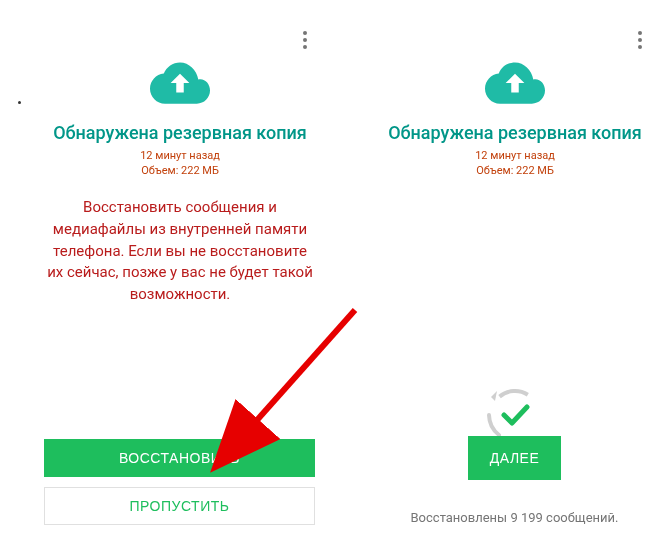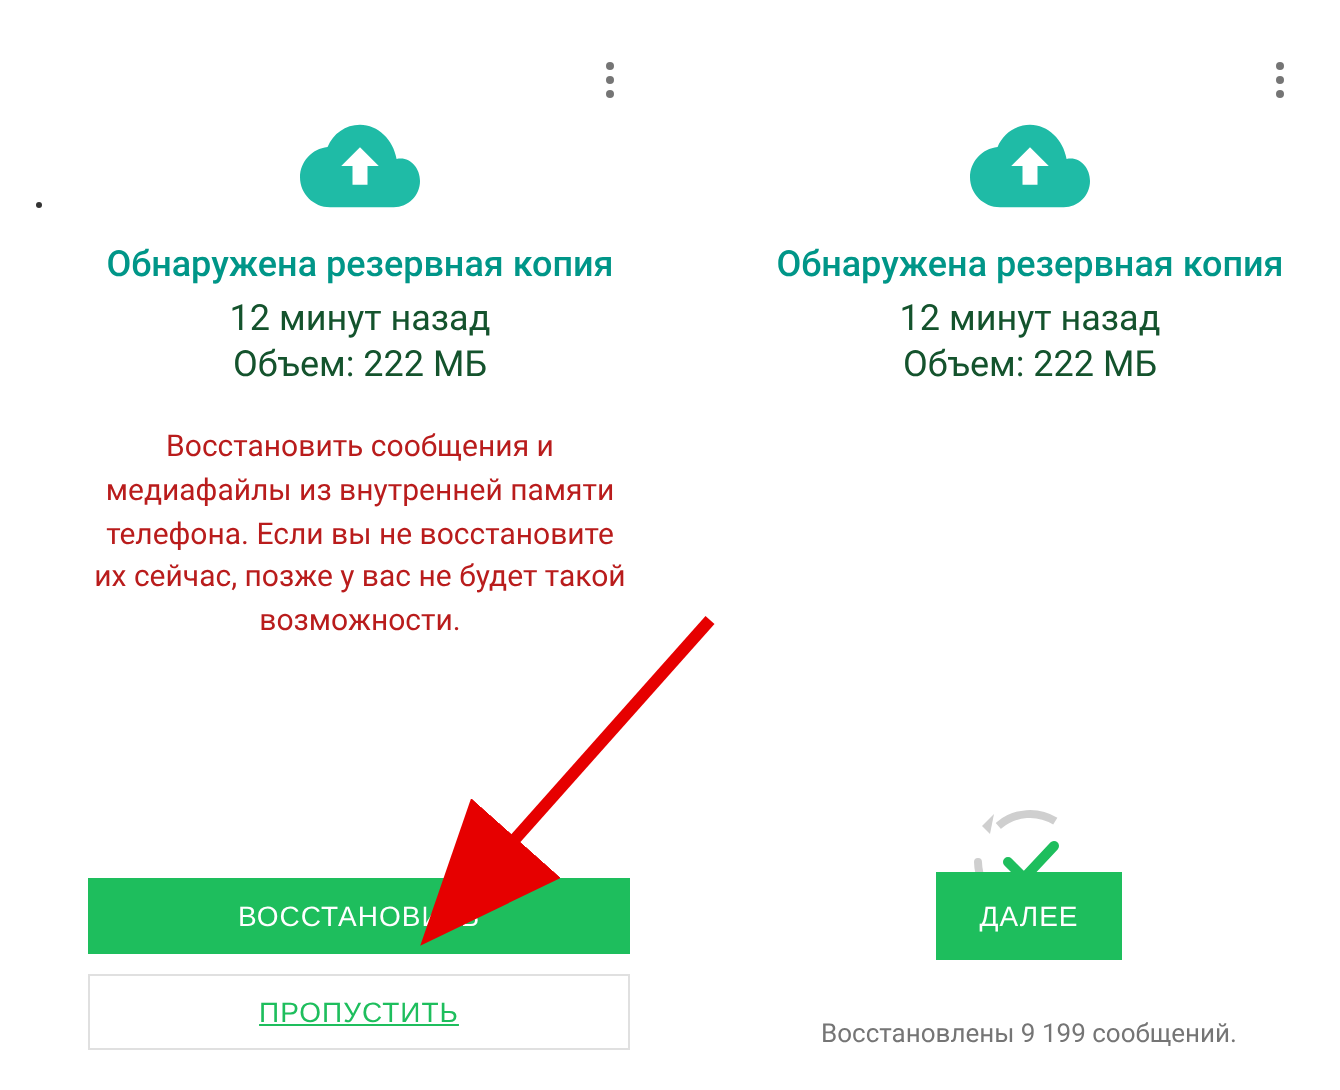--- a/index.html
+++ b/index.html
@@ -50,22 +50,22 @@
       height: 42px;
     }
     .title {
       color: #009688;
       font-size: 18px;
       font-weight: 500;
       margin-top: 18px;
       text-align: center;
     }
     .meta-line {
-      color: #14532d;
-      font-size: 18px;
+      color: #c2410c;
+      font-size: 11px;
       margin-top: 6px;
       text-align: left;
     }
     .meta-line + .meta-line {
       margin-top: 2px;
     }
     .description {
       color: #b91c1c;
       font-size: 15px;
       line-height: 1.45;
@@ -96,21 +96,20 @@
     }
     .btn-primary {
       background: #1ebe5d;
       color: #ffffff;
       margin-bottom: 10px;
     }
     .btn-secondary {
       background: #ffffff;
       color: #1ebe5d;
       border: 1px solid #e0e0e0;
-      text-decoration: underline;
     }
     .btn-next {
       background: #1ebe5d;
       color: #ffffff;
       width: auto;
       padding: 0 22px;
       height: 44px;
       margin-bottom: 30px;
     }
     .status-text {

